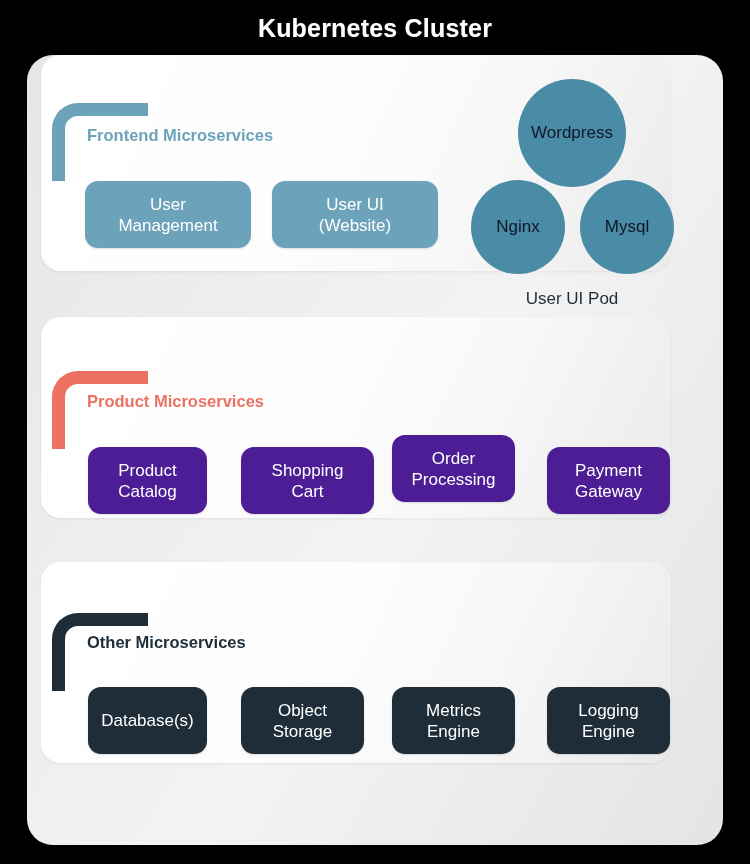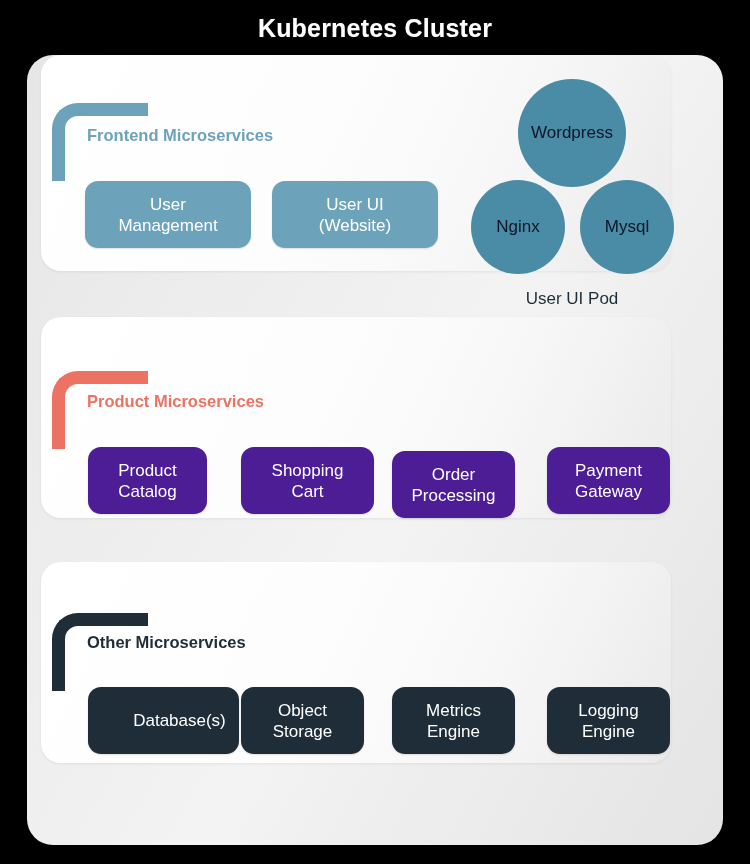--- a/index.html
+++ b/index.html
@@ -97,25 +97,25 @@
   .svc-red  { background: #4c1d95; }
   .svc-dark { background: #1e2d38; }
 
   
   .fe0 { left: 85px;  top: 181px; width: 166px; height: 67px; }
   .fe1 { left: 272px; top: 181px; width: 166px; height: 67px; }
 
   
   .be0 { left: 88px;  top: 447px; width: 119px; height: 67px; }
   .be1 { left: 241px; top: 447px; width: 133px; height: 67px; }
-  .be2 { left: 392px; top: 451px; width: 123px; height: 67px; }
+  .be2 { left: 392px; top: 435px; width: 123px; height: 67px; }
   .be3 { left: 547px; top: 447px; width: 123px; height: 67px; text-align: center; }
 
   
-  .ot0 { left: 88px;  top: 687px; width: 119px; height: 67px; padding-left: 32px; }
+  .ot0 { left: 88px;  top: 687px; width: 119px; height: 67px; }
   .ot1 { left: 241px; top: 687px; width: 123px; height: 67px; }
   .ot2 { left: 392px; top: 687px; width: 123px; height: 67px; }
   .ot3 { left: 547px; top: 687px; width: 123px; height: 67px; }
 
   
   .pod-circle {
     position: absolute;
     border-radius: 50%;
     background: #4a8ba5;
     color: #0f172a;

